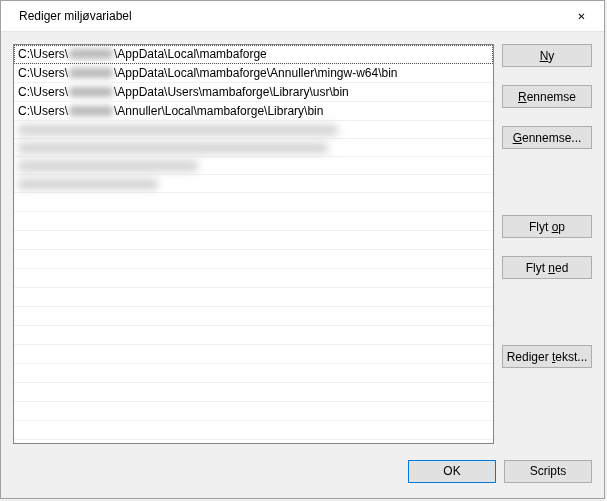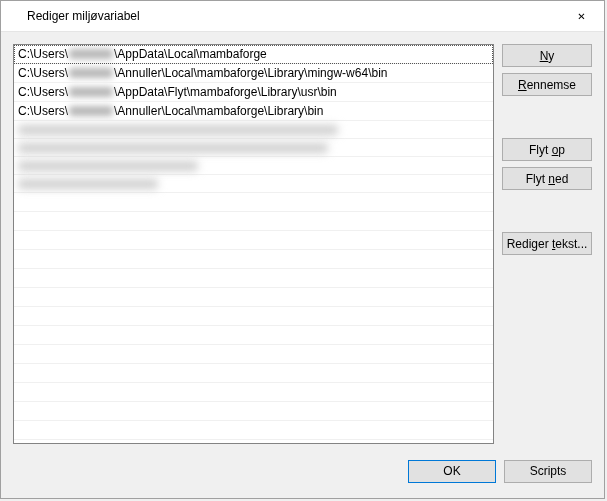--- a/index.html
+++ b/index.html
@@ -23,21 +23,21 @@
   }
   .titlebar {
     height: 30px;
     display: flex;
     align-items: center;
     border-bottom: 1px solid #e5e5e5;
     background: #ffffff;
   }
   .titlebar .title {
     flex: 1;
-    padding-left: 26px;
+    padding-left: 18px;
     font-size: 12px;
     color: #000;
   }
   .titlebar .close {
     width: 45px;
     height: 30px;
     display: flex;
     align-items: center;
     justify-content: center;
     font-family: "Segoe UI Symbol", sans-serif;
@@ -109,21 +109,21 @@
     border-radius: 4px;
   }
   .emptyrow {
     height: 18px;
     border-bottom: 1px solid #f0f0f0;
   }
   .buttons {
     width: 90px;
     display: flex;
     flex-direction: column;
-    gap: 6px;
+    gap: 18px;
   }
   .btn {
     height: 23px;
     border: 1px solid #adadad;
     background: #e1e1e1;
     font-family: inherit;
     font-size: 12px;
     color: #000;
     padding: 0;
     cursor: default;
@@ -164,22 +164,22 @@
       <span>✕</span>
     </div>
   </div>
 
   <div class="body">
     <div class="maingrid">
 
       <div class="listwrap">
         <div class="list" id="list">
             <div class="row sel"><span>C:\Users\</span><span class="blur" style="width: 44px;"></span><span>\AppData\Local\mambaforge</span></div>
-            <div class="row"><span>C:\Users\</span><span class="blur" style="width: 44px;"></span><span>\Annuller\Local\mambaforge\Library\mingw-w64\bin</span></div>
-            <div class="row"><span>C:\Users\</span><span class="blur" style="width: 44px;"></span><span>\AppData\Flyt\mambaforge\Library\usr\bin</span></div>
+            <div class="row"><span>C:\Users\</span><span class="blur" style="width: 44px;"></span><span>\AppData\Local\mambaforge\Annuller\mingw-w64\bin</span></div>
+            <div class="row"><span>C:\Users\</span><span class="blur" style="width: 44px;"></span><span>\AppData\Users\mambaforge\Library\usr\bin</span></div>
             <div class="row"><span>C:\Users\</span><span class="blur" style="width: 44px;"></span><span>\Annuller\Local\mambaforge\Library\bin</span></div>
             <div class="blurrow">
               <div class="bar" style="width: 320px;"></div>
             </div>
             <div class="blurrow">
               <div class="bar" style="width: 310px;"></div>
             </div>
             <div class="blurrow">
               <div class="bar" style="width: 180px;"></div>
             </div>
@@ -201,20 +201,23 @@
             <div class="emptyrow"></div>
           </div>
       </div>
 
       <div class="buttons">
         <button class="btn">
           <span><span></span><span class="u">N</span><span>y</span></span>
         </button>
         <button class="btn">
           <span><span></span><span class="u">R</span><span>ennemse</span></span>
+        </button>
+        <button class="btn">
+          <span><span></span><span class="u">G</span><span>ennemse...</span></span>
         </button>
         <div class="spacer-md"></div>
         <button class="btn">
           <span><span>Flyt </span><span class="u">o</span><span>p</span></span>
         </button>
         <button class="btn">
           <span><span>Flyt </span><span class="u">n</span><span>ed</span></span>
         </button>
         <div class="spacer-md"></div>
         <button class="btn">

